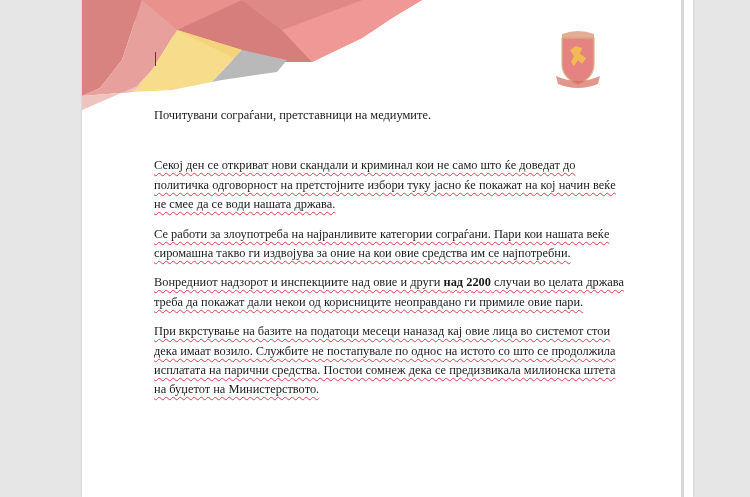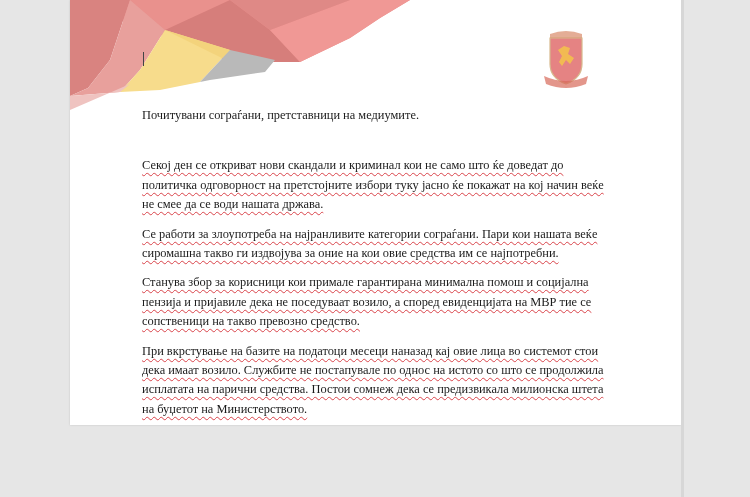--- a/index.html
+++ b/index.html
@@ -12,24 +12,24 @@
       font-family: "Liberation Serif", "DejaVu Serif", serif;
     }
     .workspace {
       position: relative;
       width: 750px;
       height: 497px;
       background: #e6e6e6;
     }
     .page {
       position: absolute;
-      left: 70px;
+      left: 82px;
       top: 0;
       width: 611px;
-      height: 425px;
+      height: 497px;
       background: #ffffff;
       box-shadow: 0 0 2px rgba(0,0,0,0.15);
       overflow: hidden;
     }
     .page-edge-right {
       position: absolute;
       left: 681px;
       top: 0;
       width: 3px;
       height: 497px;
@@ -114,20 +114,20 @@
     <div class="cursor"></div>
 
     <div class="body-text">
       <p class="salutation">Почитувани сограѓани,  претставници на медиумите.</p>
 
       <p class="para">Секој ден  се откриват нови скандали и криминал кои не само што ќе доведат до политичка одговорност  на  претстојните избори  туку  јасно  ќе покажат на кој начин  веќе не смее да се води нашата држава.</p>
 
 
       <p class="para">Се работи за злоупотреба на најранливите категории сограѓани.  Пари кои нашата веќе сиромашна такво ги издвојува за оние на кои овие средства  им се  најпотребни.</p>
 
+      <p class="para"><span>Вонредниот надзорот и инспекциите над овие и други  </span><span class="bold">над  2200</span><span>  случаи во целата држава треба да покажат дали некои од корисниците  неоправдано ги примиле овие пари.</span></p>
 
-      <p class="para">Станува збор за корисници кои примале гарантирана минимална помош и социјална пензија и пријавиле дека не поседуваат возило, а според евиденцијата на МВР тие се сопственици на такво превозно средство.</p>
 
       <p class="para">При вкрстување на базите на податоци месеци  наназад  кај овие лица во системот стои дека имаат возило.  Службите не постапувале по однос на истото со што се продолжила исплатата на парични средства.  Постои сомнеж дека се предизвикала милионска штета на буџетот на Министерството.</p>
     </div>
   </div>
   <div class="page-edge-right"></div>
 </div>
 
 </body></html>

